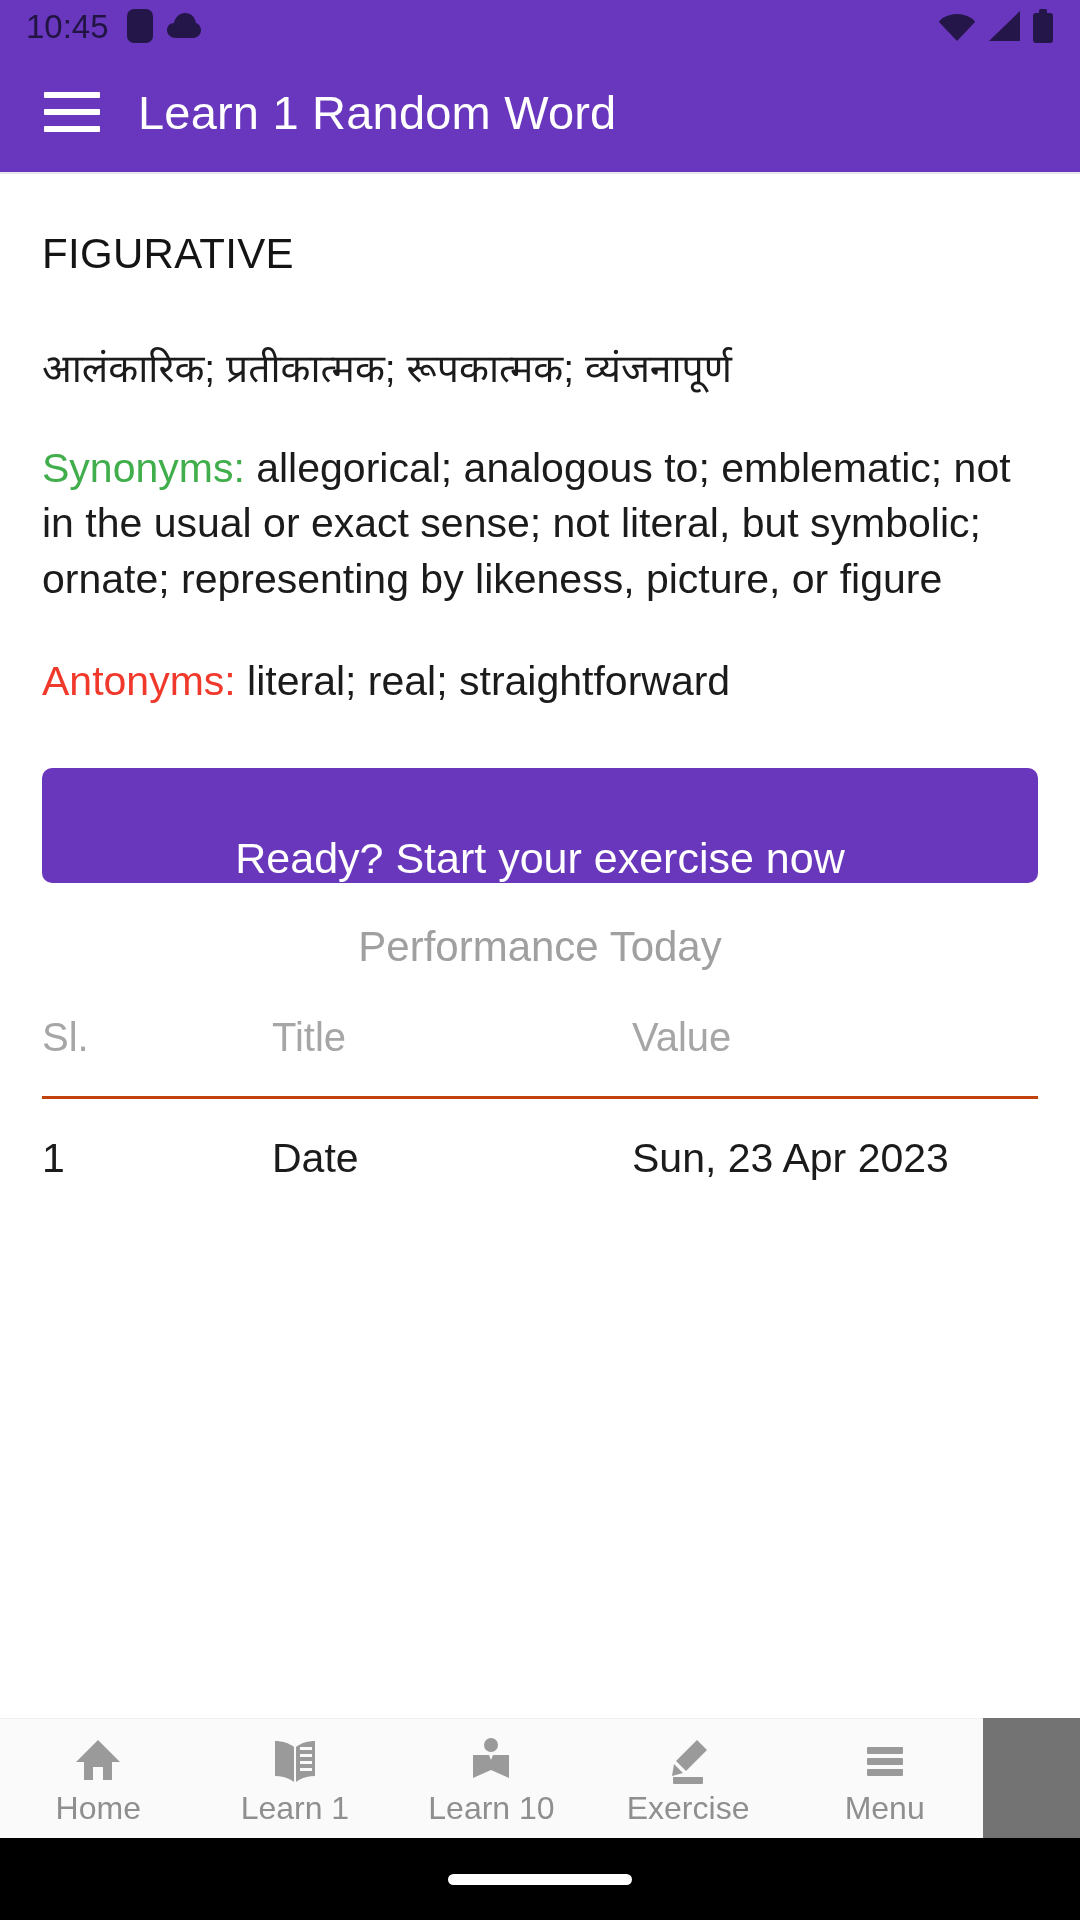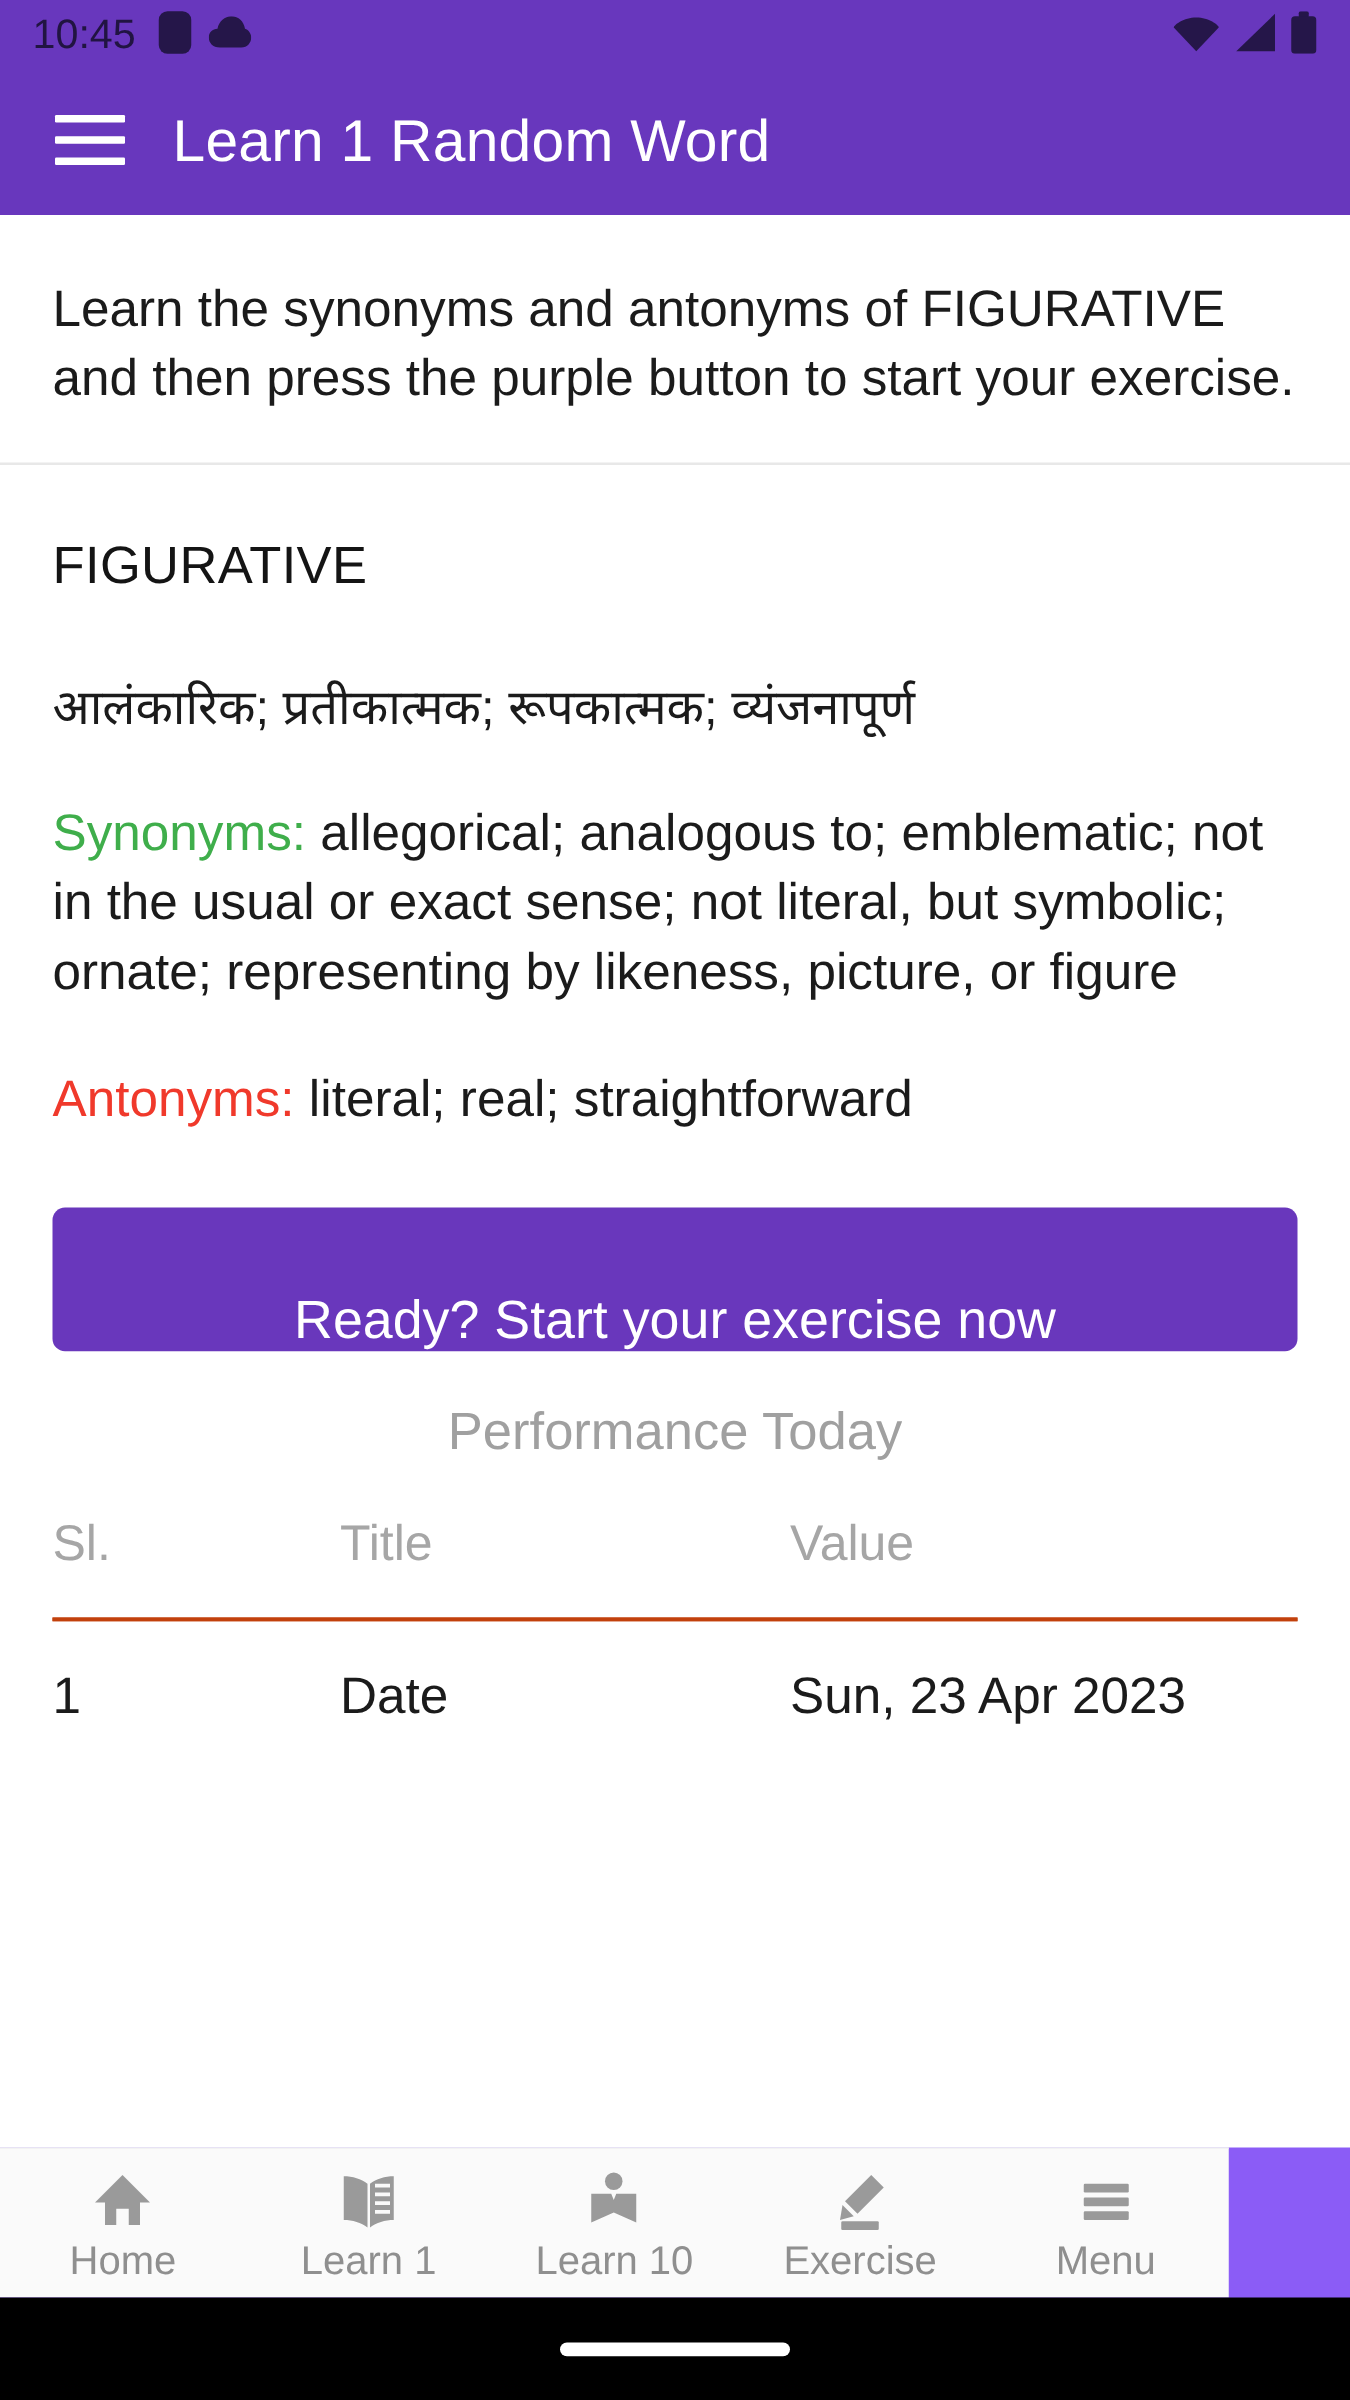--- a/index.html
+++ b/index.html
@@ -9,21 +9,21 @@
     height: 1920px;
     background: #ffffff;
     font-family: "Liberation Sans", "DejaVu Sans", sans-serif;
     overflow: hidden;
   }
 
   #screen {
     position: relative;
     width: 1080px;
     height: 1920px;
-    background: #8b5cf6;
+    background: #737373;
     overflow: hidden;
   }
 
   
   #status-bar {
     position: absolute;
     top: 0; left: 0;
     width: 1080px;
     height: 52px;
     background: #6837bd;
@@ -290,23 +290,20 @@
       <span></span>
       <span></span>
       <span></span>
     </div>
     <div id="app-bar-title">Learn 1 Random Word</div>
   </div>
   <div id="app-bar-shadow"></div>
 
   <div id="content">
 
-    <div id="instruction-block">
-      <div id="instruction-text">Learn the synonyms and antonyms of FIGURATIVE and then press the purple button to start your exercise.</div>
-    </div>
 
     <div id="divider"></div>
 
     <div id="word-block">
       <div id="word-title">FIGURATIVE</div>
       <div id="translation-text">आलंकारिक; प्रतीकात्मक; रूपकात्मक; व्यंजनापूर्ण</div>
 
       <div class="thes-para">
         <span class="label-syn">Synonyms:</span><span> allegorical; analogous to; emblematic; not in the usual or exact sense; not literal, but symbolic; ornate; representing by likeness, picture, or figure</span>
       </div>

